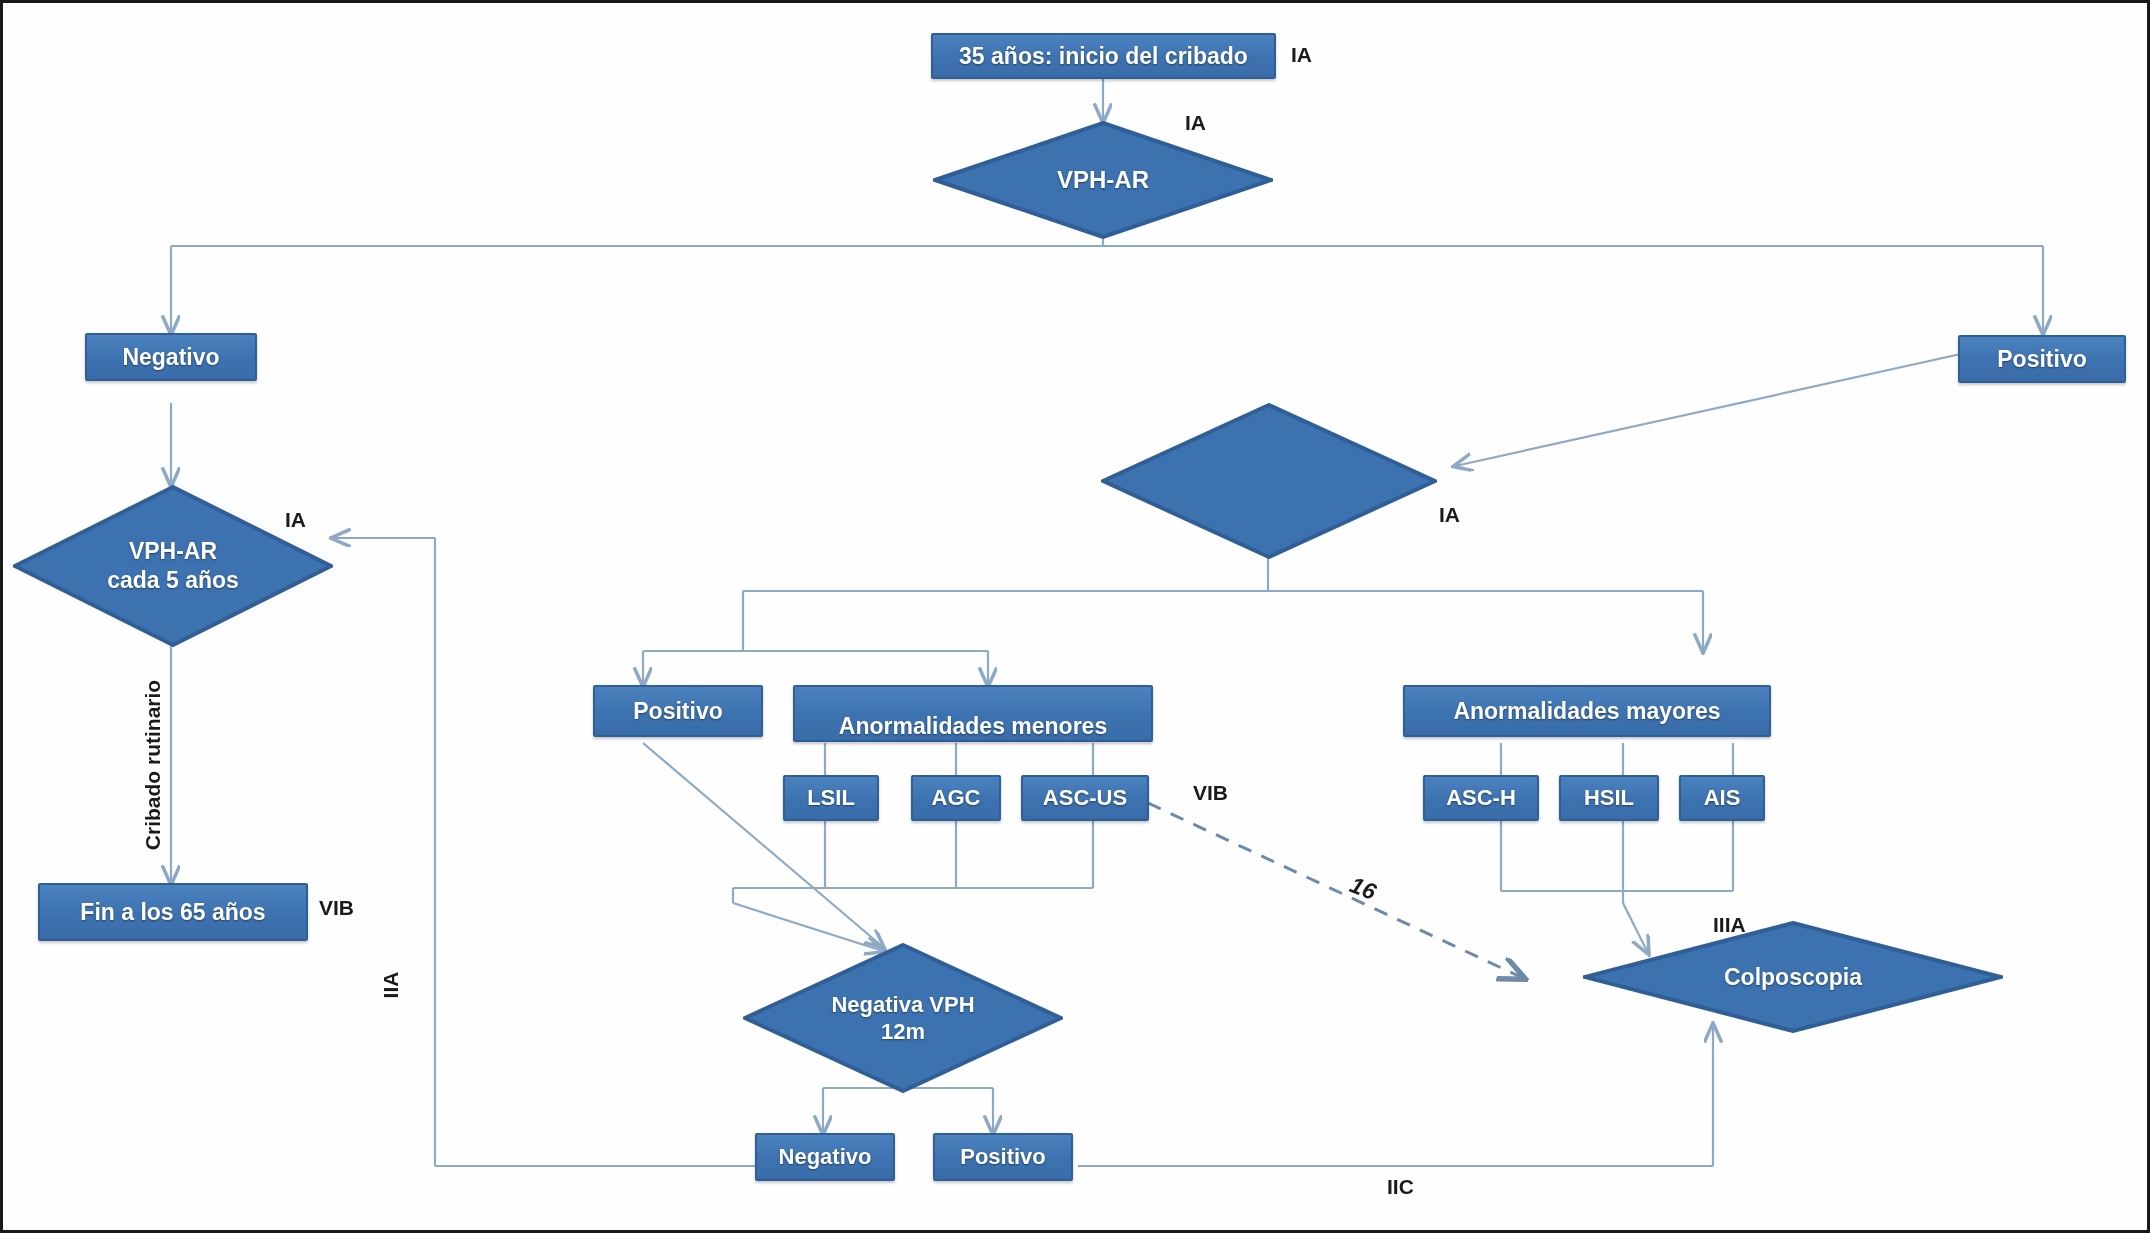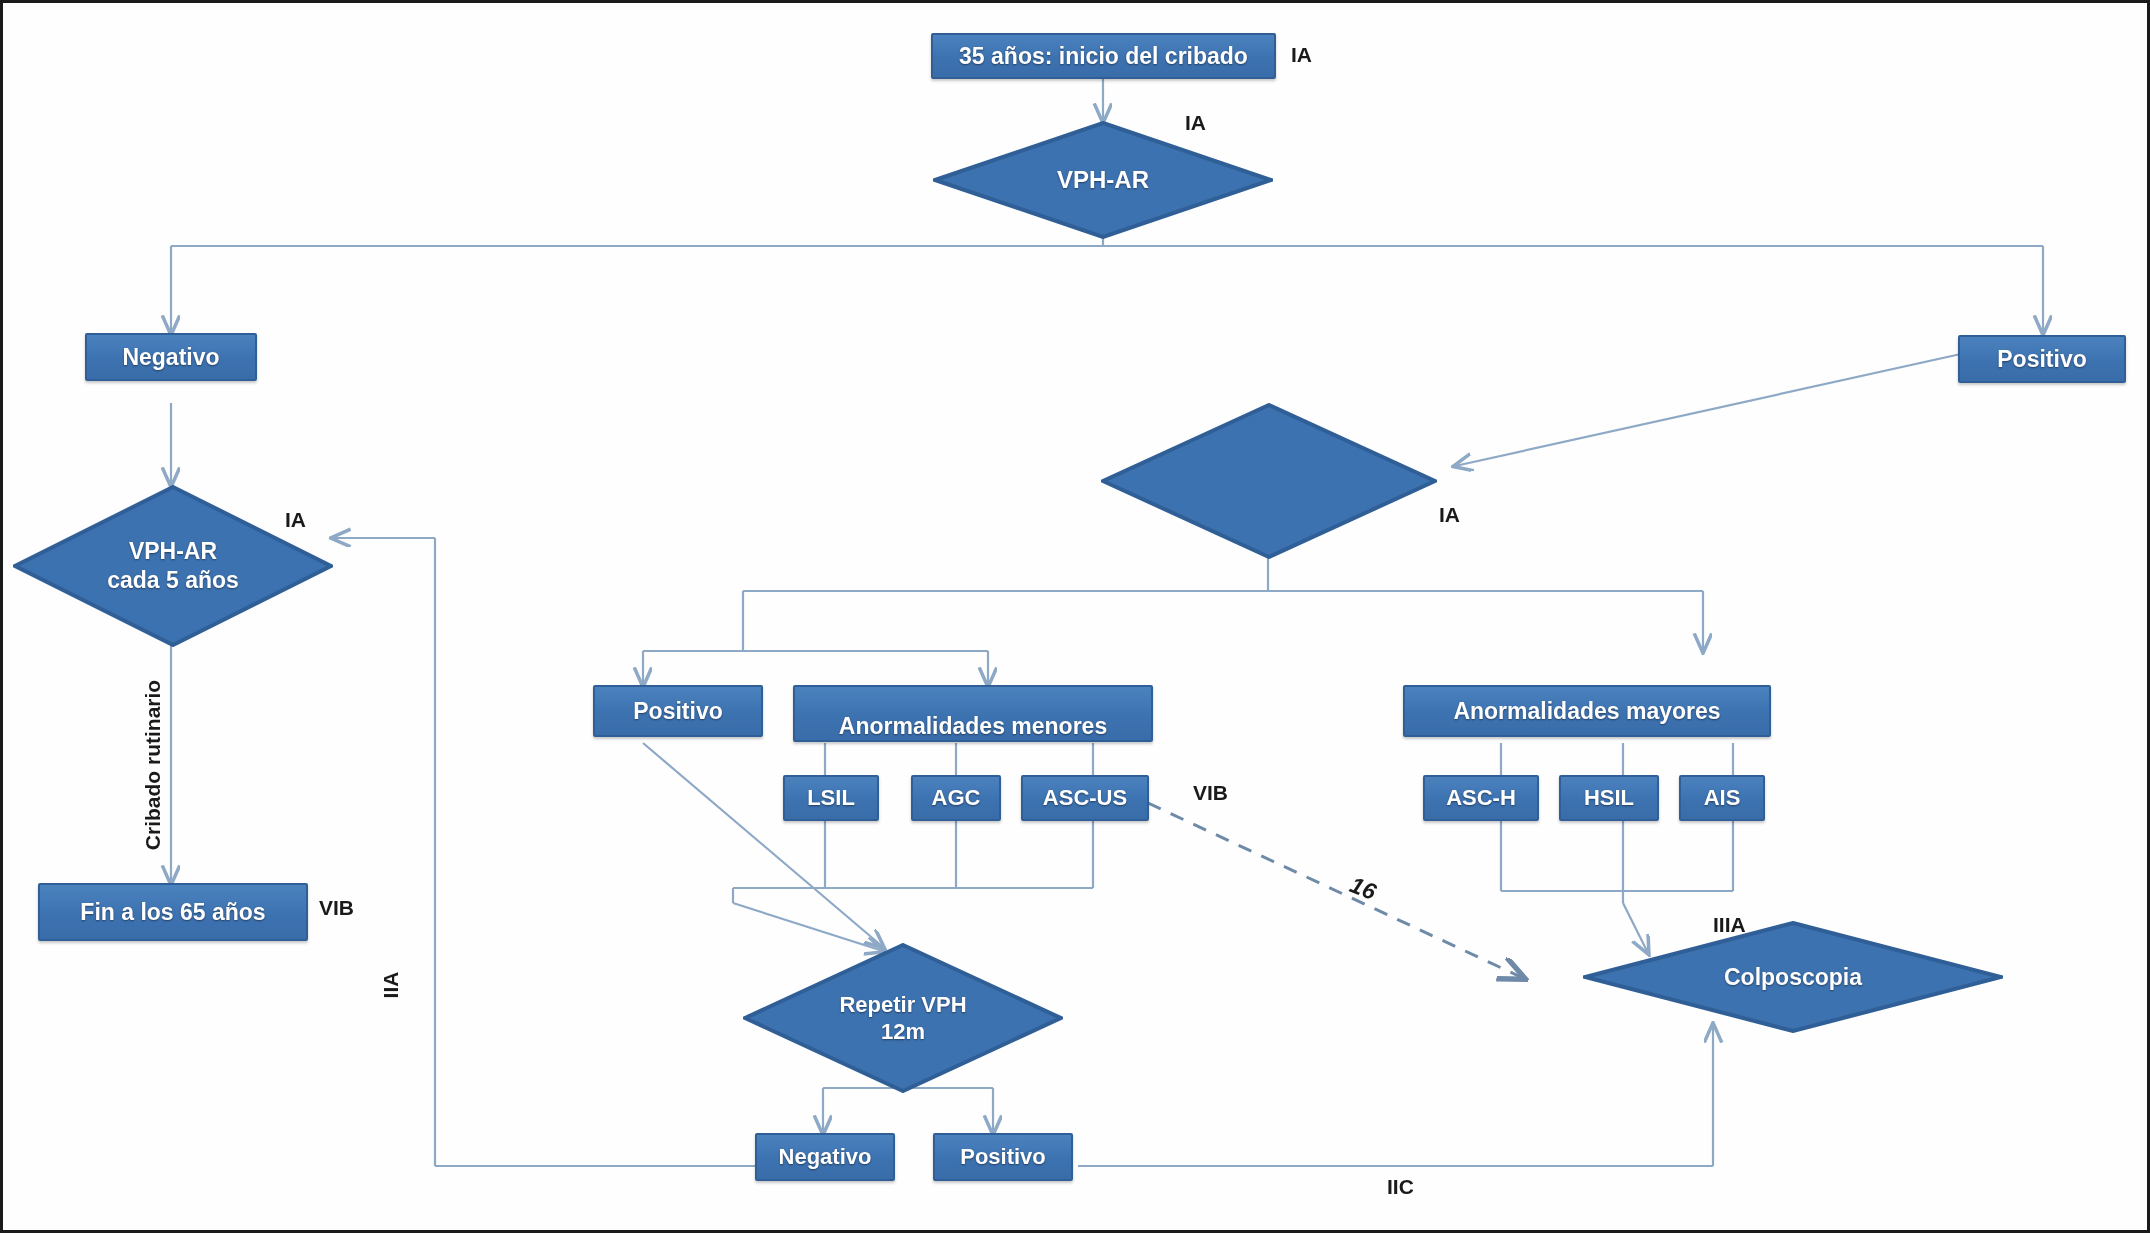--- a/index.html
+++ b/index.html
@@ -223,21 +223,21 @@
 
   <div class="node box" style="left:1676px;top:772px;width:86px;height:46px;font-size:22px;">
     <span>AIS</span>
   </div>
 
   <div class="node diamond" style="left:740px;top:940px;width:320px;height:150px;font-size:22px;">
     <svg class="dshape" viewBox="0 0 320 150" preserveAspectRatio="none">
       <polygon points="160,2 318,75 160,148 2,75" fill="#3d72b0" stroke="#2f5f96" stroke-width="4"></polygon>
     </svg>
     <span class="dlabel">
-      <span>Repetir VPH</span><br>
+      <span>Negativa VPH</span><br>
       <span>12m</span>
     </span>
   </div>
 
   <div class="node diamond" style="left:1580px;top:918px;width:420px;height:112px;font-size:23px;">
     <svg class="dshape" viewBox="0 0 420 112" preserveAspectRatio="none">
       <polygon points="210,2 418,56 210,110 2,56" fill="#3d72b0" stroke="#2f5f96" stroke-width="4"></polygon>
     </svg>
     <span class="dlabel">Colposcopia</span>
   </div>

